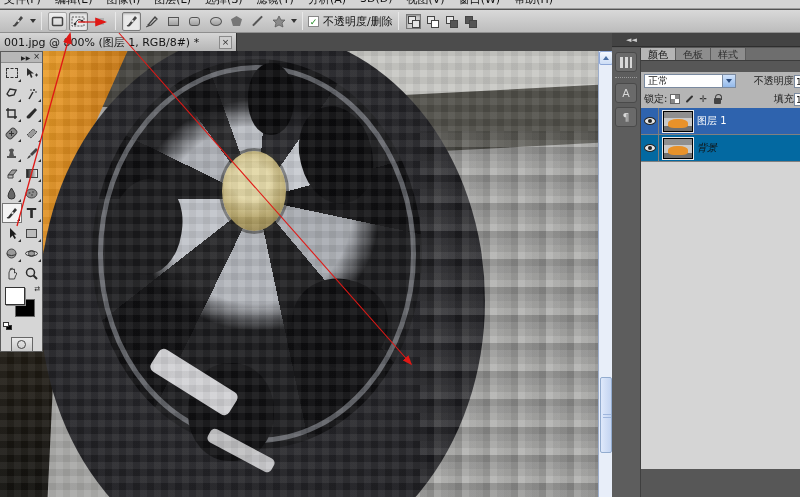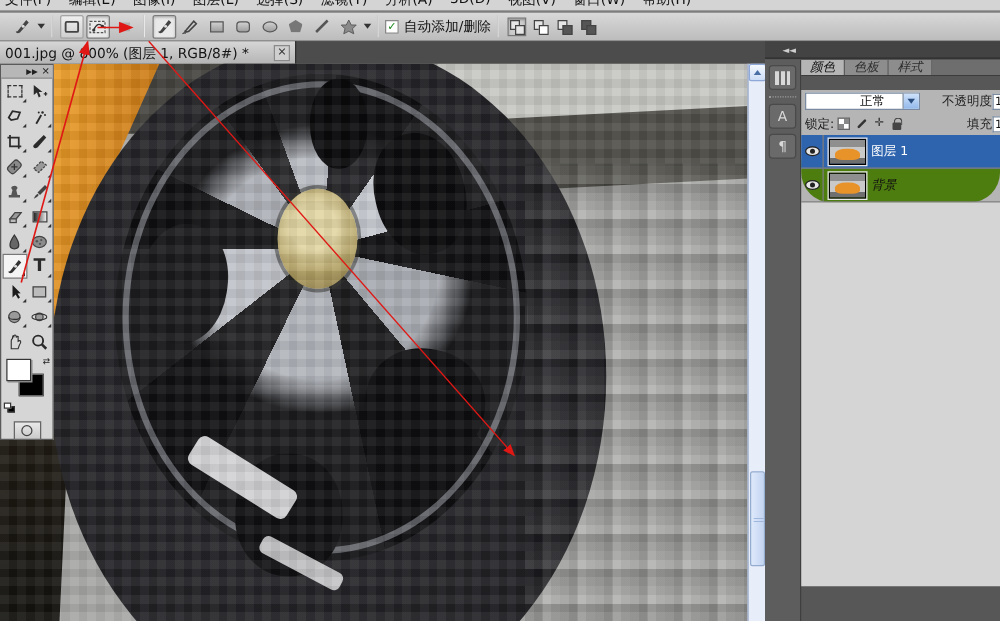--- a/index.html
+++ b/index.html
@@ -106,39 +106,39 @@
     background:repeating-linear-gradient(0deg,#9fb6dd 0 1px,transparent 1px 3px); }
 
   
   .dock { position:absolute; left:612px; top:33px; width:188px; height:464px; background:#575757; z-index:10; }
   .dock-head { height:14px; background:#434343; border-bottom:1px solid #2e2e2e; display:flex; align-items:center; padding-left:14px; font-size:7px; color:#cfcfcf; }
   .icon-strip { position:absolute; left:0; top:15px; width:29px; height:449px; background:#5d5d5d; border-right:1px solid #3f3f3f; }
   .strip-btn { width:22px; height:20px; margin:4px auto 0; background:#6a6a6a; border:1px solid #4a4a4a; border-radius:3px; display:flex; align-items:center; justify-content:center; color:#d8d8d8; font-size:11px; }
   .strip-div { margin:5px 3px; border-top:1px dotted #9a9a9a; }
   .pi-brush { width:12px; height:11px; background:repeating-linear-gradient(90deg,#d8d8d8 0 3px,#6a6a6a 3px 5px); }
   .panels { position:absolute; left:29px; top:15px; width:159px; height:449px; }
-  .tabrow { display:flex; height:13px; background:#6e6e6e; border-bottom:1px solid #3c3c3c;font-style:italic; }
+  .tabrow { display:flex; height:13px; background:#6e6e6e; border-bottom:1px solid #3c3c3c; }
   .tab { padding:0 7px; font-size:10px; line-height:13px; color:#2c2c2c; background:#8d8d8d; border-right:1px solid #5c5c5c; }
   .tab.active { background:#b5b5b5; color:#111; }
   .tabgap { height:9px; background:#575757; }
   .lp-body { background:#b5b5b5; }
   .lp-row { display:flex; align-items:center; padding:2px 3px; gap:3px; font-size:10px; color:#1c1c1c; }
-  .blend-select { width:92px; height:14px; background:#fff; border:1px solid #7a8aa0; display:flex; align-items:center;padding-left:40px; }
+  .blend-select { width:92px; height:14px; background:#fff; border:1px solid #7a8aa0; display:flex; align-items:center; }
   .blend-select .val { flex:1; padding-left:3px; font-size:10px; color:#111; }
   .blend-select .vbtn { width:13px; height:12px; background:linear-gradient(#cfe2fb,#93b9ea); border-left:1px solid #7a8aa0; display:flex; align-items:center; justify-content:center; }
   .blend-select .vbtn i { width:0; height:0; border-left:3px solid transparent; border-right:3px solid transparent; border-top:4px solid #2b4d7e; }
   .sliver { position:absolute; right:0; width:6px; height:13px; background:#fff; border:1px solid #7a8aa0; border-right:none; overflow:hidden; font-size:9px; line-height:12px; color:#111; padding-left:1px; }
   .lockicons { display:flex; gap:4px; align-items:center; }
   .lk { width:10px; height:10px; display:flex; align-items:center; justify-content:center; }
   .lk-checker { background:conic-gradient(#888 0 25%,#fff 0 50%,#888 0 75%,#fff 0); border:1px solid #666; }
   .lk-brush { width:9px; height:2px; background:#333; transform:rotate(-45deg); border-radius:1px; }
   .lk-move { font-size:9px; color:#333; }
   .lk-lock { width:7px; height:6px; background:#444; border-radius:1px; position:relative; margin-top:3px; }
   .lk-lock:before { content:""; position:absolute; left:1px; top:-4px; width:5px; height:5px; border:1.5px solid #444; border-bottom:none; border-radius:4px 4px 0 0; }
-  .layer-list { background:#4d7c0f;border-radius:24px; }
+  .layer-list { background:#0369a1; }
   .layer-row { display:flex; align-items:center; height:27px; border-bottom:1px solid #808080; }
   .layer-row.sel { background:#2e63ae; }
   .eye-cell { width:18px; height:100%; border-right:1px solid #7d7d7d; display:flex; align-items:center; justify-content:center; }
   .eye { width:12px; height:8px; border-radius:50%; background:#e6e6e6; border:1px solid #222; position:relative; }
   .eye:before { content:""; position:absolute; left:3px; top:1px; width:4px; height:4px; border-radius:50%; background:#222; }
   .thumb { width:30px; height:21px; margin:0 4px; border:1px solid #000; outline:1px solid #e8e8e8; position:relative; overflow:hidden;
     background:linear-gradient(#8f8f8f 0 30%,#c9c9c9 30% 75%,#6f6f6f 75%); }
   .thumb:after { content:""; position:absolute; left:4px; top:7px; width:20px; height:9px; border-radius:45% 45% 30% 30%; background:#e8922a; }
   .layer-name { font-size:10px; color:#111; }
   .layer-row.sel .layer-name { color:#fff; }
@@ -232,21 +232,21 @@
       <div class="ob-btn">
         <svg width="14" height="13" viewBox="0 0 14 13">
             <path d="M7 1 L9 5 L13 5 L10 8 L11 12 L7 10 L3 12 L4 8 L1 5 L5 5 Z" fill="#8a8a8a" stroke="#555" stroke-width=".7"></path>
           </svg>
       </div>
       <div class="caret-down"></div>
     </div>
     <div class="ob-sep"></div>
     <div class="ob-check">
       <div class="checkbox">✓</div>
-      <span>自动添加/删除</span>
+      <span>不透明度/删除</span>
     </div>
     <div class="ob-sep"></div>
     <div class="ob-group">
       <div class="pathop pressed">
           <div class="sq1"></div>
           <div class="sq2"></div>
         </div>
       <div class="pathop">
           <div class="sq1"></div>
           <div class="sq2" style="background:#fff;"></div>

